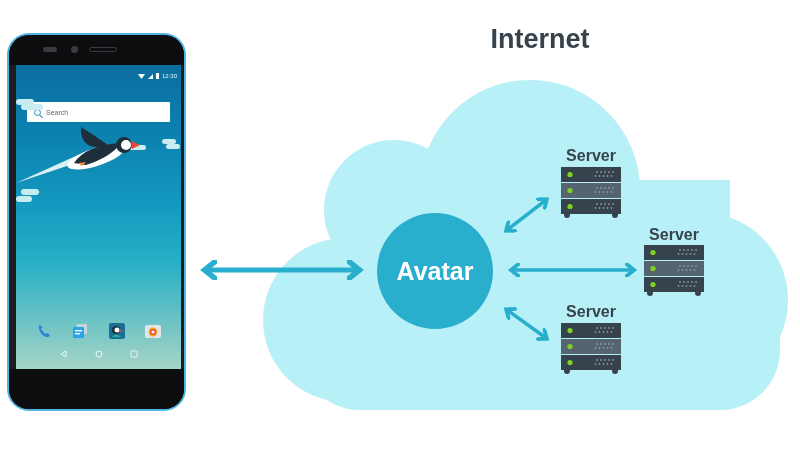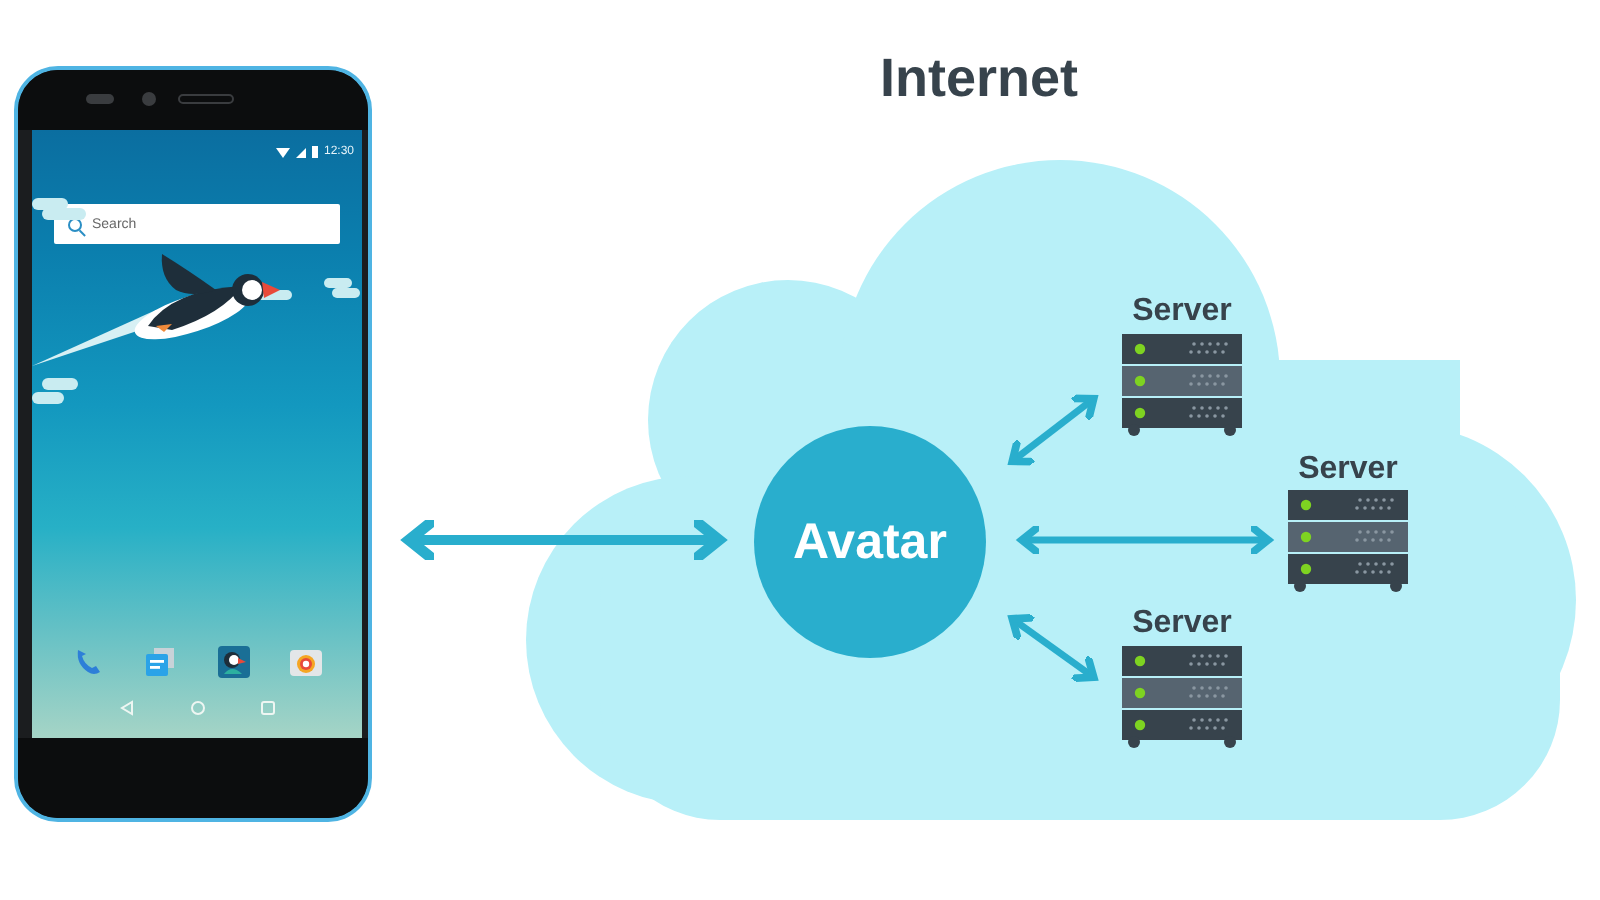--- a/index.html
+++ b/index.html
@@ -19,21 +19,21 @@
     .searchbar { position: absolute; left: 11px; top: 37px; width: 143px; height: 20px; background: #ffffff; border-radius: 1px; display: flex; align-items: center; }
     .search-icon { width: 7px; height: 7px; border: 1.4px solid #2a8ec4; border-radius: 50%; margin-left: 7px; position: relative; box-sizing: border-box; }
     .search-icon::after { content: ""; position: absolute; width: 4px; height: 1.4px; background: #2a8ec4; transform: rotate(45deg); left: 4px; top: 6px; }
     .search-text { font-size: 7px; color: #666; margin-left: 5px; }
     .cloud-puff { position: absolute; background: #c9ecf1; border-radius: 4px; }
     .dock { position: absolute; top: 258px; left: 0; right: 0; display: flex; justify-content: space-around; padding: 0 10px; }
     .navbar { position: absolute; top: 285px; left: 0; right: 0; display: flex; justify-content: space-around; padding: 0 30px; color: #e8f3ef; font-size: 9px; }
     .phone-bottom-bezel { left: 0; bottom: 0; right: 0; height: 40px; position: absolute; border-radius: 0 0 20px 20px; background: #0c0d0e; }
 
     
-    .internet-title { left: 440px; top: 24px; width: 200px; text-align: left; font-size: 27px; font-weight: bold; color: #37434c; }
+    .internet-title { left: 440px; top: 24px; width: 200px; text-align: center; font-size: 27px; font-weight: bold; color: #37434c; }
 
     .server-label { font-size: 16px; font-weight: bold; color: #37434c; text-align: center; width: 70px; }
 
     .avatar-circle { left: 377px; top: 213px; width: 116px; height: 116px; border-radius: 50%; background: #29aecd; display: flex; align-items: center; justify-content: center; }
     .avatar-text { color: #ffffff; font-size: 25px; font-weight: bold; }
   </style>
 </head>
 <body>
 
 <div class="abs phone">

